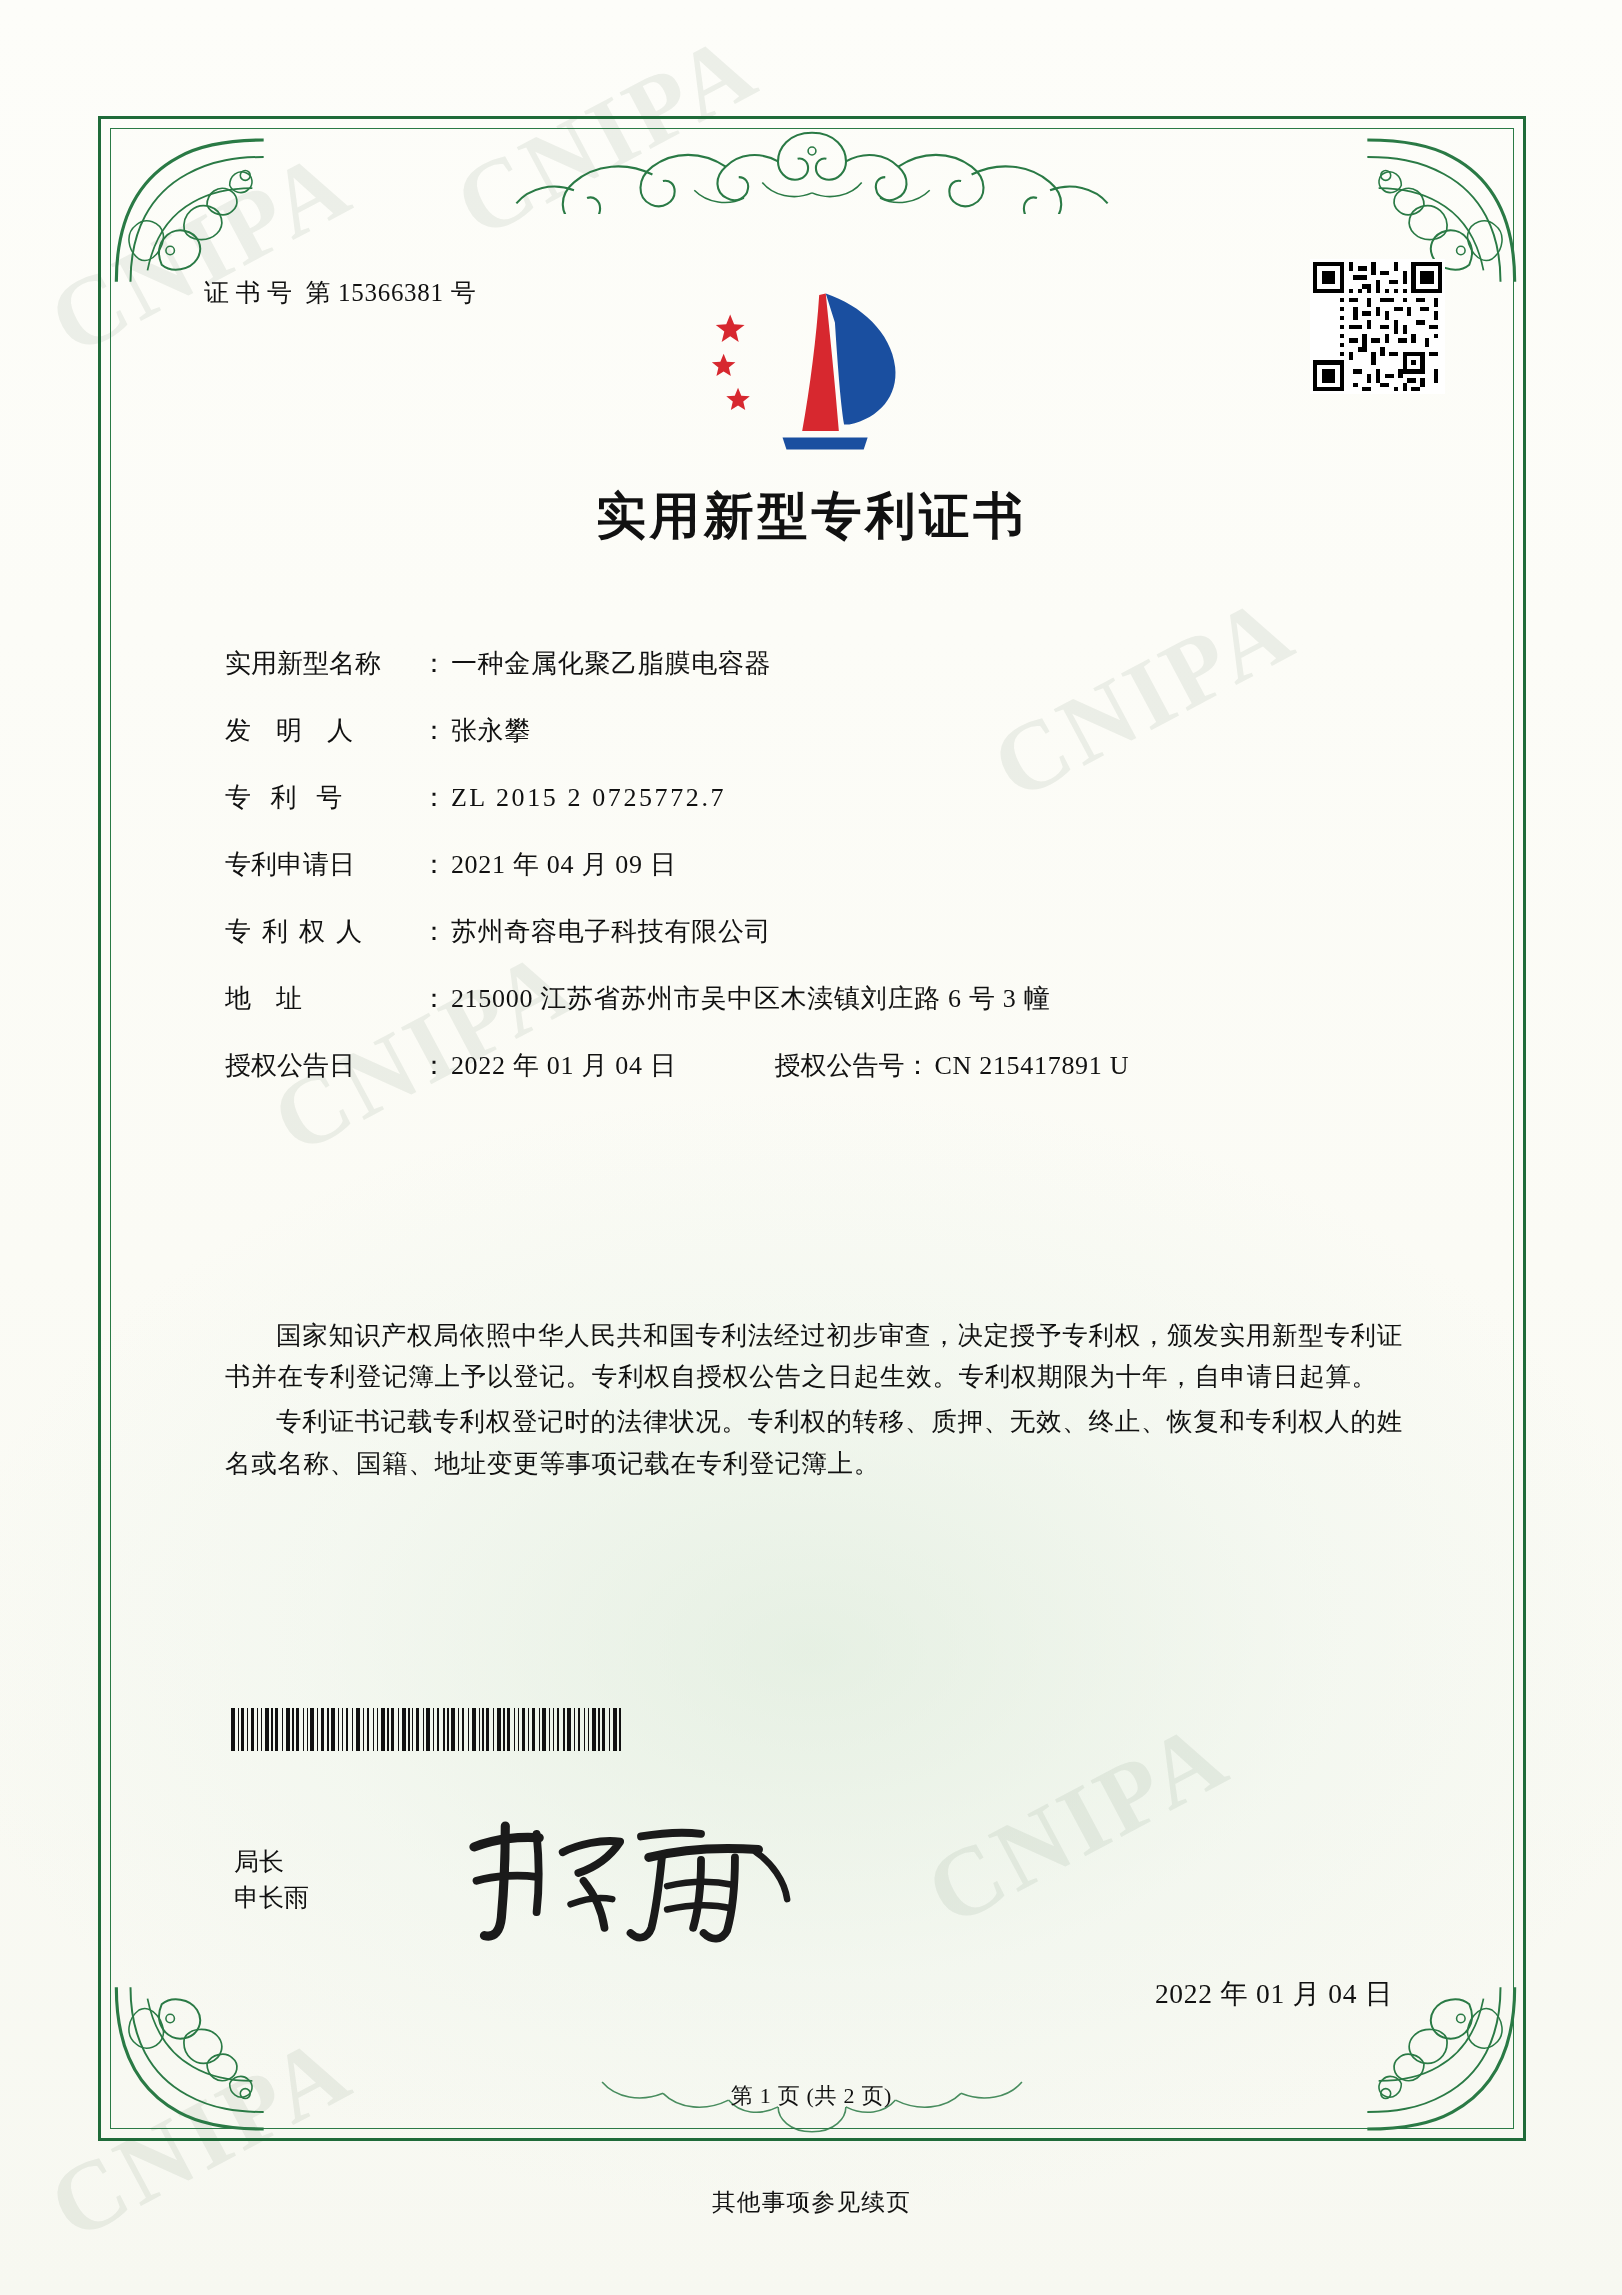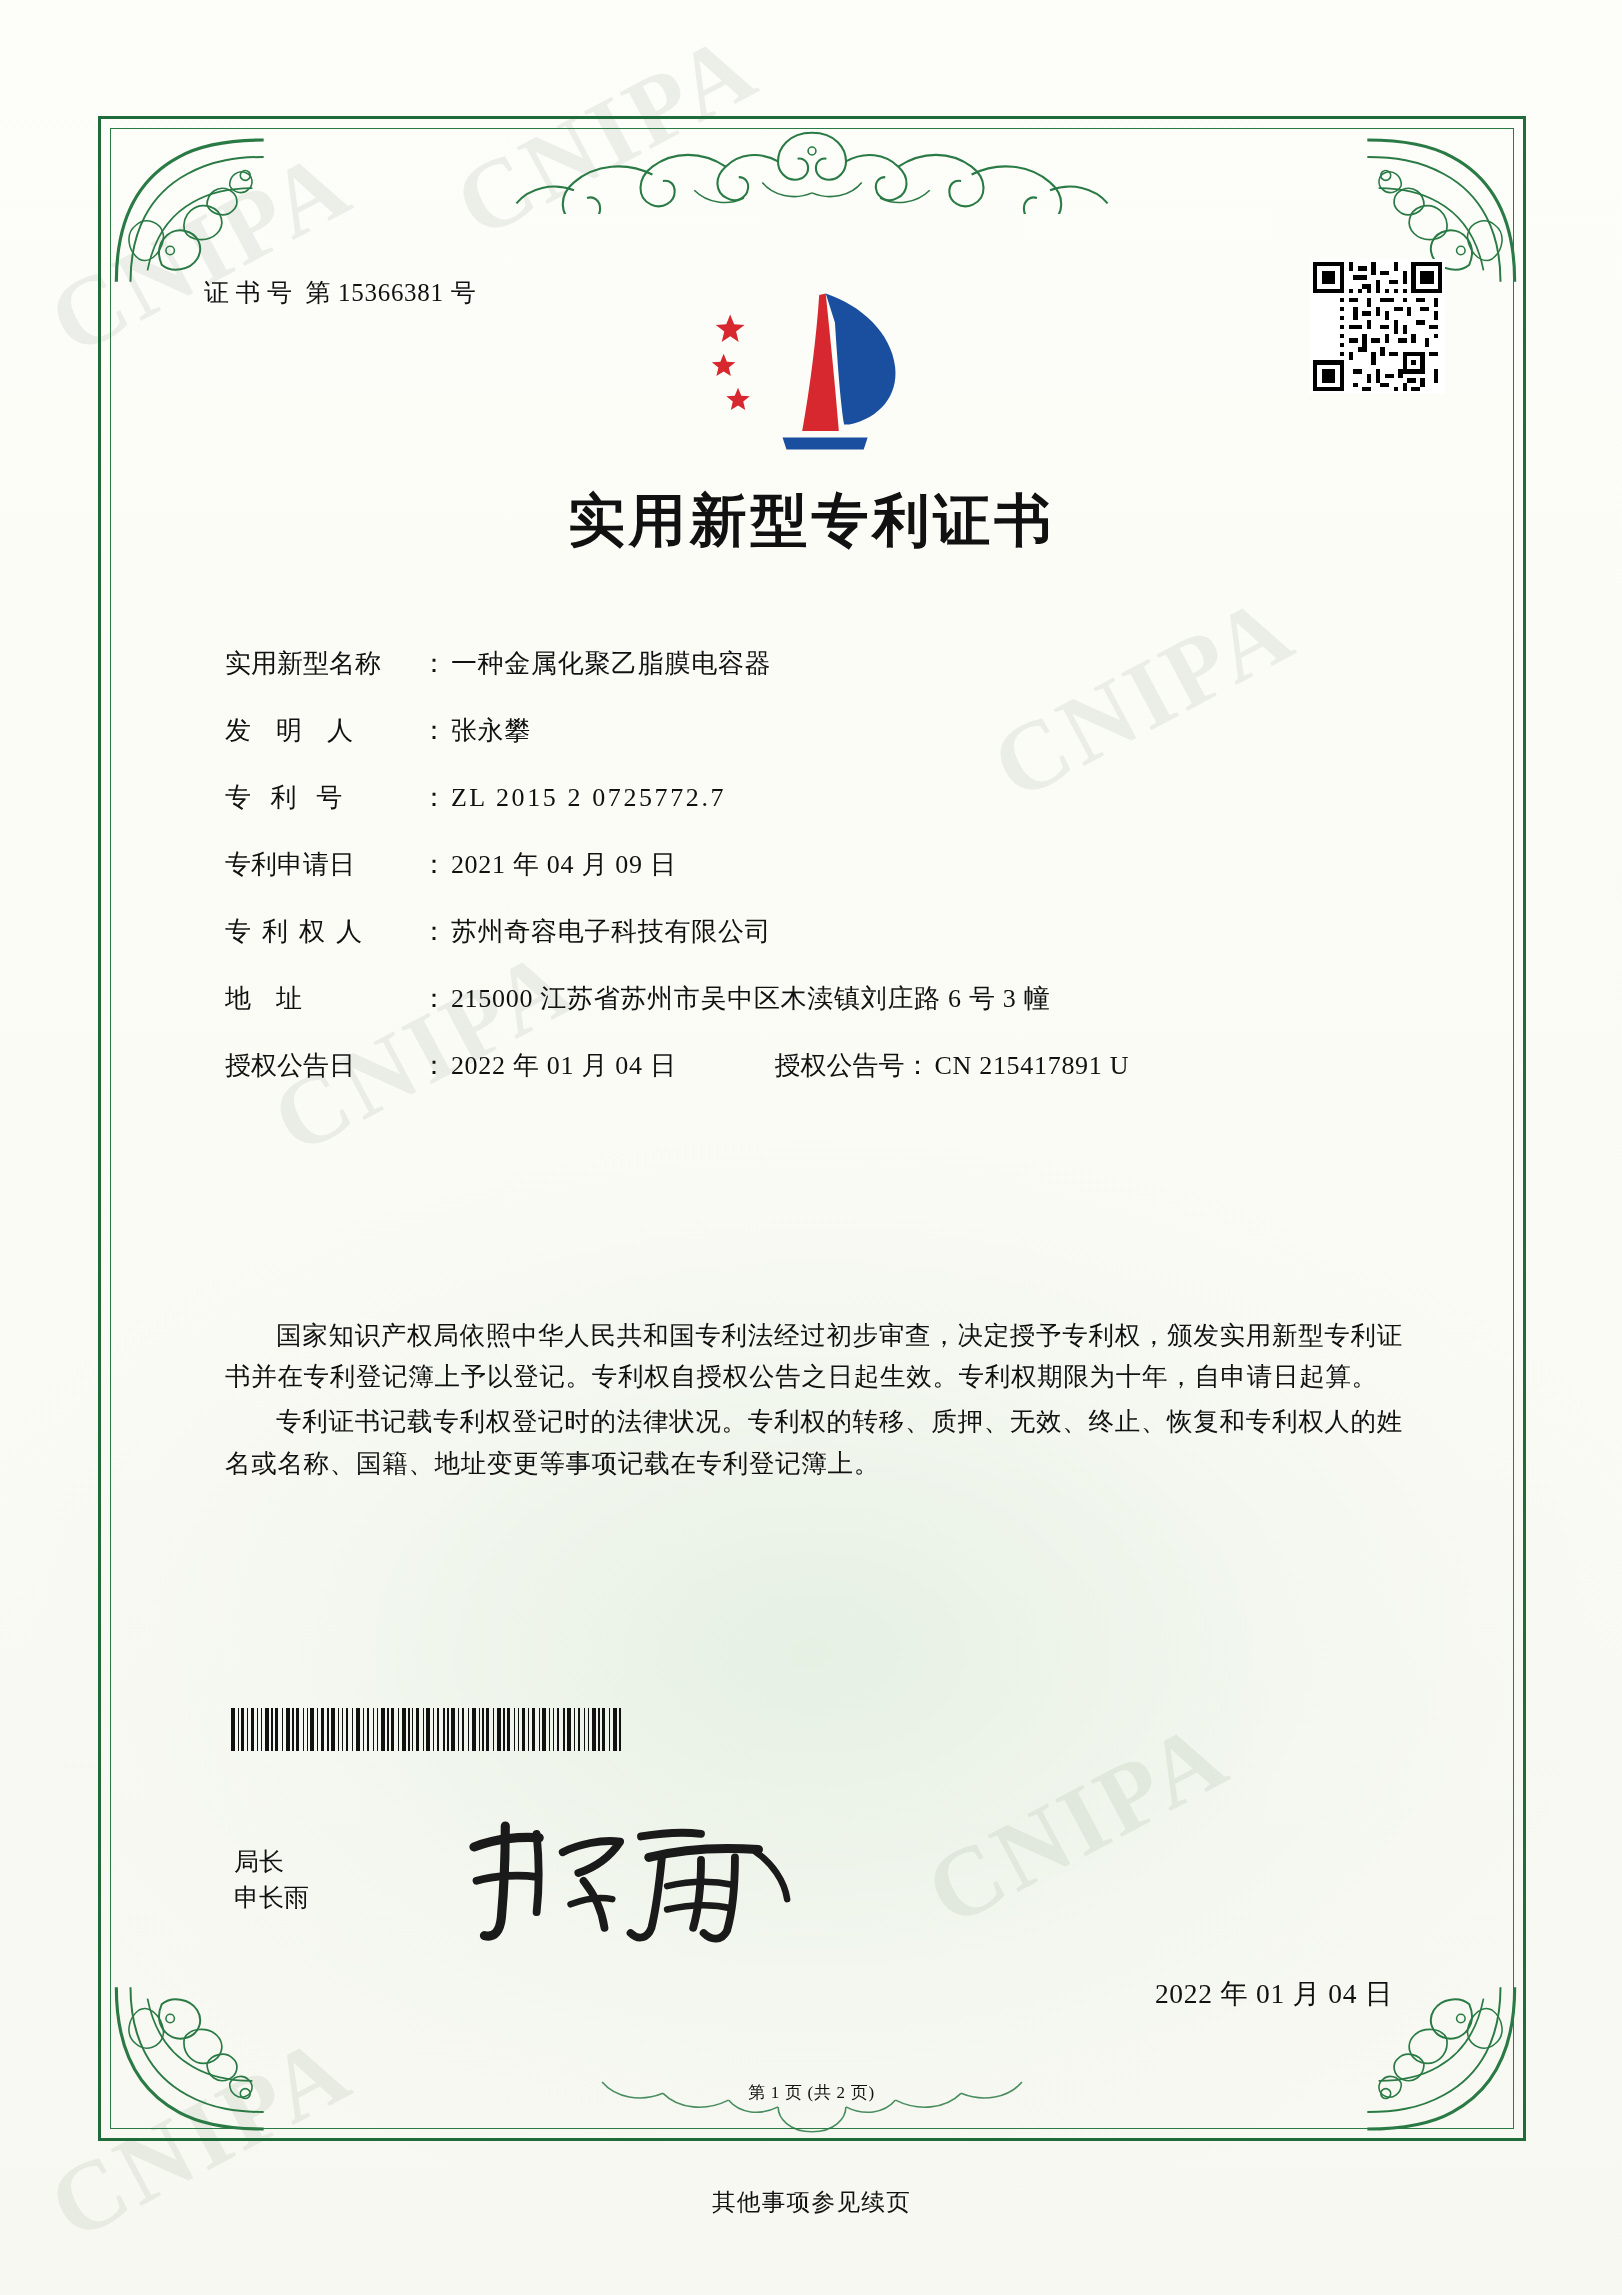--- a/index.html
+++ b/index.html
@@ -110,21 +110,21 @@
     width: 216px; height: 177px;
   }
   #logo svg { width: 100%; height: 100%; display: block; }
 
   
   #doc-title {
     position: absolute;
     left: 0; right: 0;
     top: 483px;
     text-align: center;
-    font-size: 57px;
+    font-size: 50px;
     font-weight: 700;
     letter-spacing: 3.9px;
     color: #111;
     font-family: "DejaVu Serif", "Liberation Serif", serif;
   }
 
   
   #fields {
     position: absolute;
     left: 225px;
@@ -206,21 +206,21 @@
     font-size: 27.5px;
     letter-spacing: 0.7px;
   }
 
   
   #page-number {
     position: absolute;
     left: 0; right: 0;
     top: 2081px;
     text-align: center;
-    font-size: 17px;
+    font-size: 22px;
     letter-spacing: 0.7px;
   }
   #footer-note {
     position: absolute;
     left: 0; right: 0;
     top: 2186px;
     text-align: center;
     font-size: 23.6px;
     letter-spacing: 1.3px;
   }

